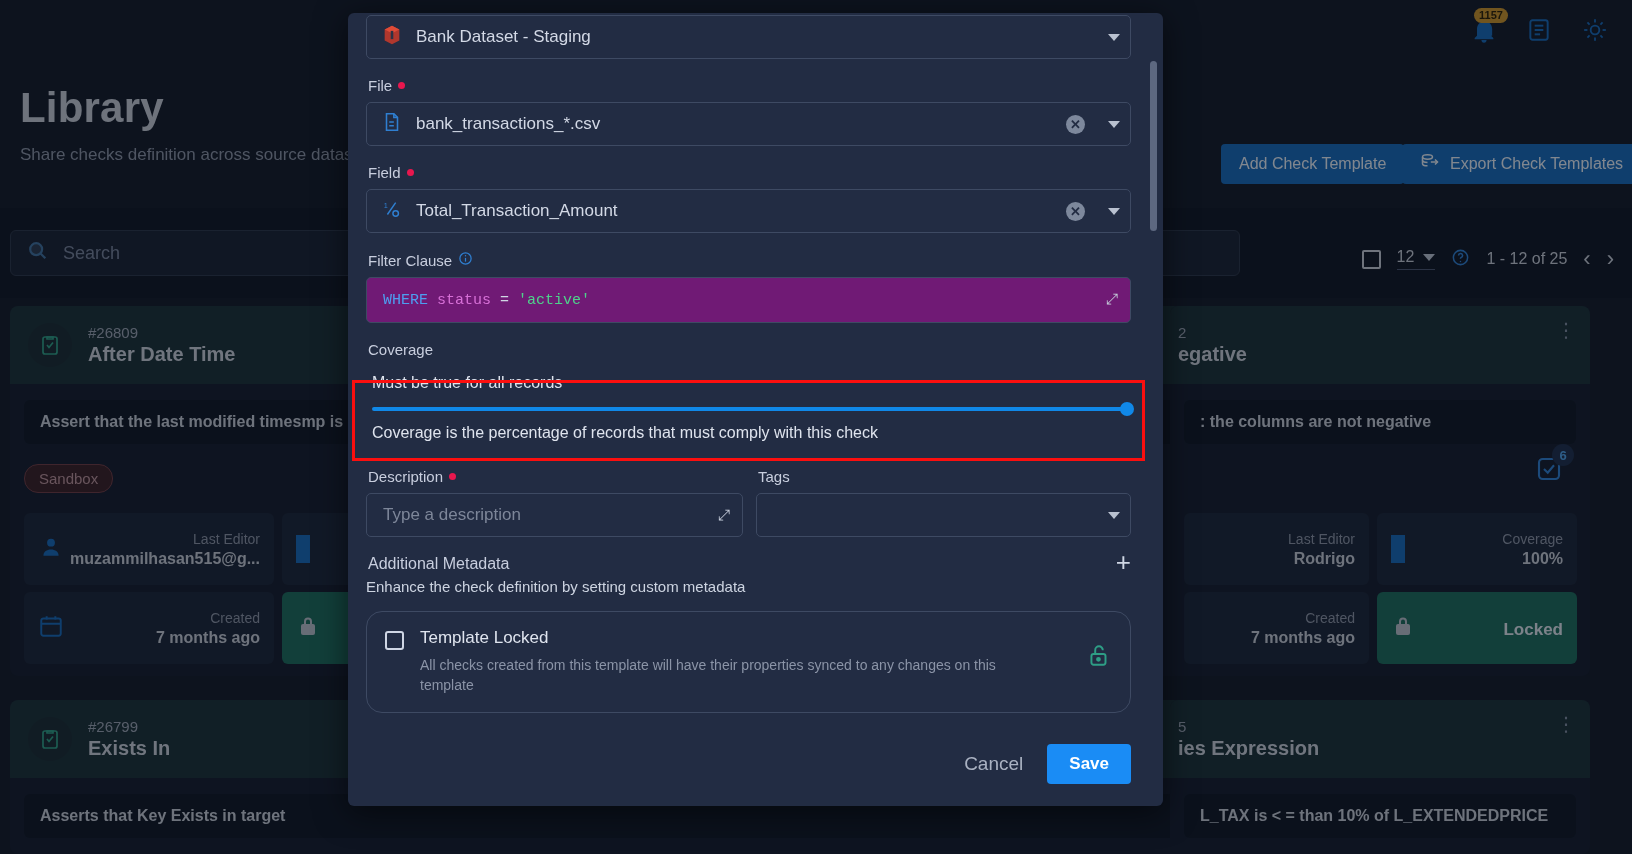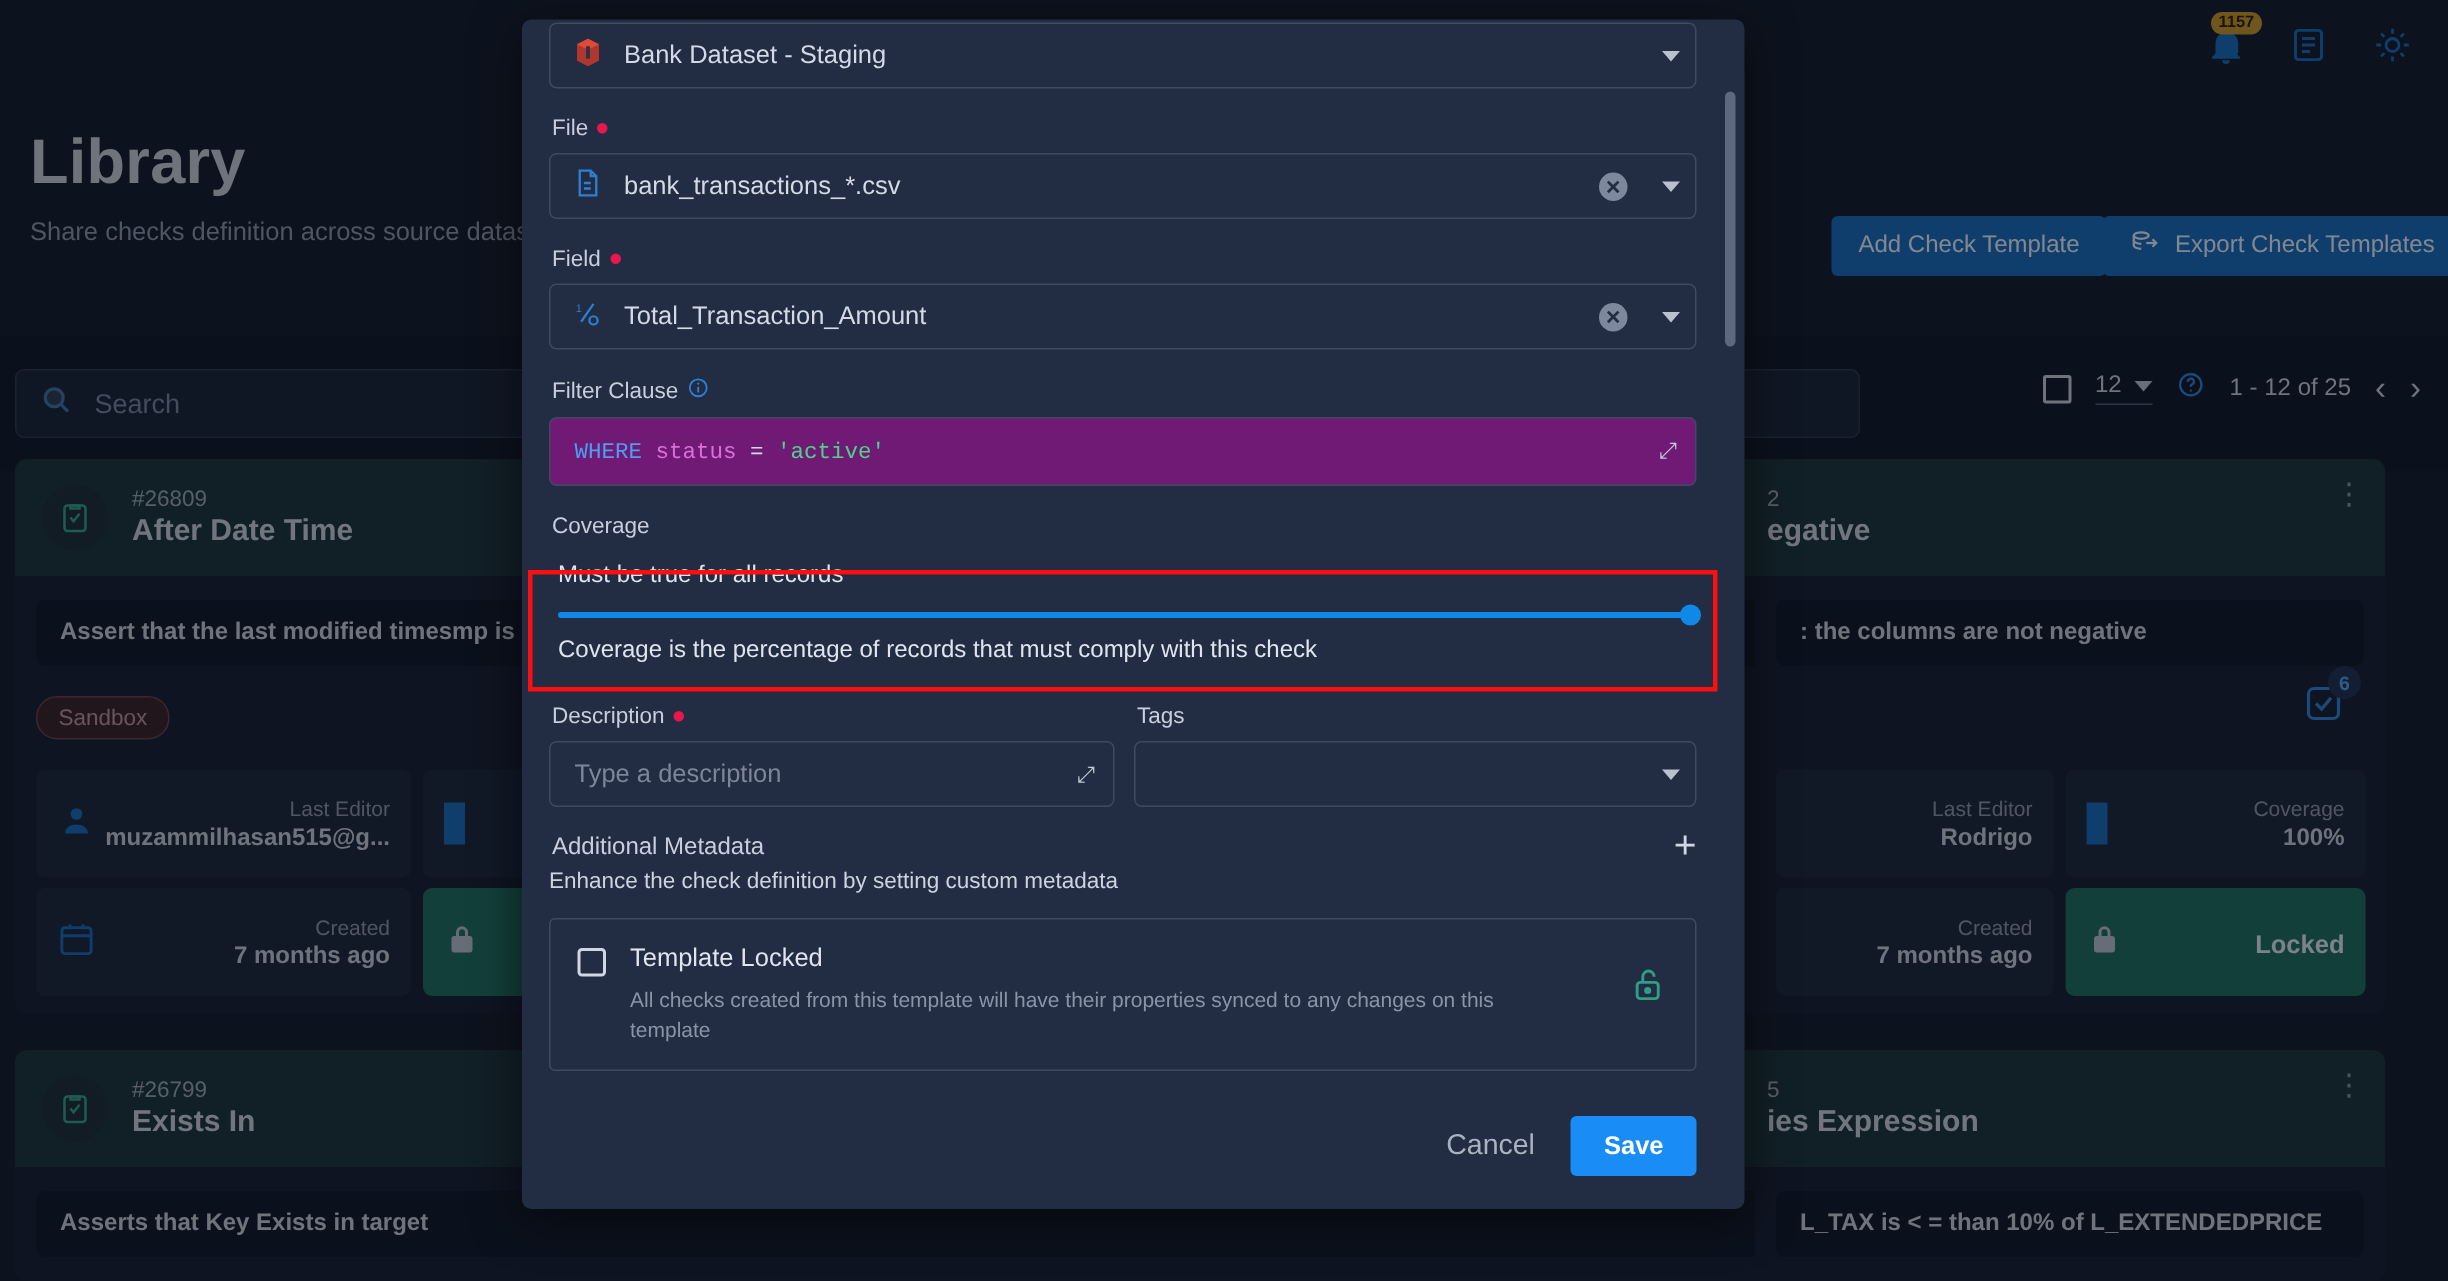--- a/index.html
+++ b/index.html
@@ -42,21 +42,21 @@
     position: absolute; top: 82px; height: 40px;
     background: #1668b8; color: #e6edf6;
     border: none; border-radius: 4px;
     font-size: 16px; font-family: "Liberation Sans", sans-serif;
     display: flex; align-items: center; justify-content: center; gap: 10px;
     padding: 0 18px; cursor: pointer; white-space: nowrap;
   }
   #btn-add { left: 1209px; }
   #btn-export { left: 1390px; }
 
-  .search-row { position: absolute; left: 0; top: 224px; width: 1632px; height: 90px; background: #101726; }
+  .search-row { position: absolute; left: 0; top: 208px; width: 1632px; height: 90px; background: #101726; }
   .search-box {
     position: absolute; left: 10px; top: 22px; width: 1230px; height: 46px;
     background: #192233; border: 1px solid #2b3purple; border: 1px solid #2b3549;
     border-radius: 6px; display: flex; align-items: center; padding-left: 16px; gap: 14px;
   }
   .search-ph { color: #76819a; font-size: 18px; }
 
   .pager {
     position: absolute; right: 18px; top: 246px;
     display: flex; align-items: center; gap: 16px; color: #c3c9d4; font-size: 16px;
@@ -141,21 +141,21 @@
   .slider-track { position: relative; height: 4px; background: #1088e8; border-radius: 2px; margin: 15px 0 0 0; }
   .slider-thumb { position: absolute; right: -7px; top: -5px; width: 14px; height: 14px; border-radius: 50%; background: #1088e8; }
   .cov-bot { font-size: 16px; color: #dfe4ee; margin-top: 13px; }
 
   .textbox {
     height: 44px; background: #222c43; border: 1px solid #3e4a63; border-radius: 5px;
     display: flex; align-items: center; padding: 0 12px 0 16px; font-size: 17px; color: #7d8699;
   }
   .meta-plus { position: absolute; right: 34px; color: #cfd6e4; font-size: 26px; line-height: 18px; }
   .tl-card {
-    border: 1px solid #3e4a63; border-radius: 4px; padding: 16px 18px; display: flex; gap: 16px; position: relative;
+    border: 1px solid #3e4a63; border-radius: 16px; padding: 16px 18px; display: flex; gap: 16px; position: relative;
   }
   .tl-check { width: 19px; height: 19px; border: 2px solid #cfd6e4; border-radius: 3px; flex: 0 0 auto; margin-top: 3px; }
   .tl-title { font-size: 17px; color: #dfe4ee; }
   .tl-sub { font-size: 14px; color: #8b94a7; margin-top: 7px; line-height: 1.45; max-width: 600px; }
 
   .footer { position: absolute; right: 32px; bottom: 22px; display: flex; align-items: center; gap: 24px; }
   .btn-cancel { background: none; border: none; color: #aab2c2; font-size: 19px; font-family: "Liberation Sans", sans-serif; cursor: pointer; }
   .btn-save {
     background: #1a8cf5; border: none; color: #fff; font-size: 17px; font-weight: 700;
     border-radius: 4px; padding: 10px 22px; font-family: "Liberation Sans", sans-serif; cursor: pointer;

